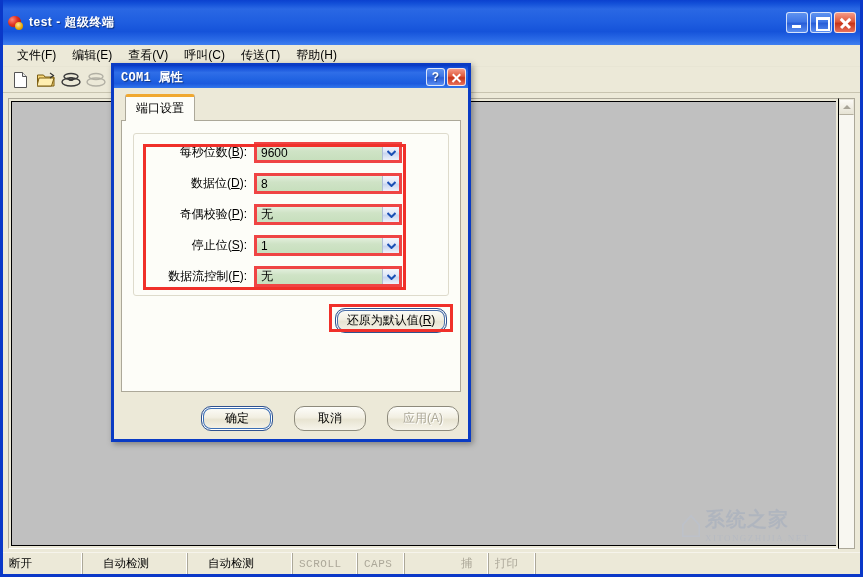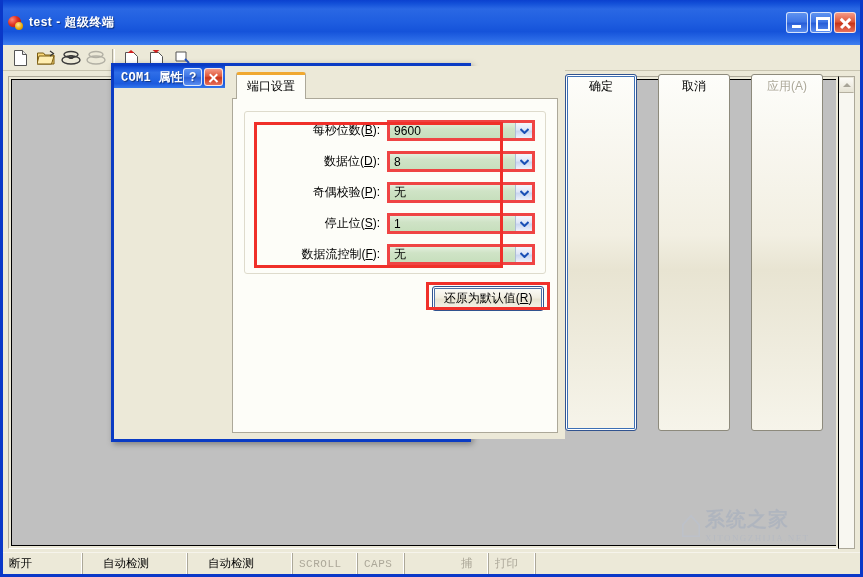--- a/index.html
+++ b/index.html
@@ -228,21 +228,21 @@
   .wm-en { font-size: 9px; color: #a9b3c5; letter-spacing: 1.4px; font-family: "Liberation Serif", serif; }
 
   
   .dialog {
     position: absolute;
     left: 111px; top: 63px;
     width: 360px; height: 379px;
     background: #ece9d8;
     border: 3px solid #0a3bc4;
     z-index: 20;
-    display: flex; 
+    display: flex; flex-direction: column;
     box-shadow: 2px 2px 6px rgba(0,0,0,0.35);
   }
   .dlg-title {
     height: 22px;
     background: linear-gradient(to bottom,
        #0b41cf 0%, #1752da 10%, #2f6ee8 30%, #2163e2 60%, #1c5ade 80%, #3477ec 100%);
     display: flex; align-items: center;
     padding: 0 2px 0 7px;
     flex: 0 0 auto;
   }
@@ -322,21 +322,21 @@
   .redbox.fields { left: 9px; top: 10px; right: 42px; bottom: 5px; }
 
   .field-row {
     display: flex;
     align-items: center;
     margin-bottom: 10px;
     height: 21px;
   }
   .field-row:last-child { margin-bottom: 2px; }
   .field-label {
-    width: 132px;
+    width: 110px;
     text-align: right;
     padding-right: 7px;
     font-size: 12px;
     color: #000;
     white-space: nowrap;
   }
   .field-label u { text-decoration: underline; }
   .combo {
     width: 148px;
     height: 21px;
@@ -372,21 +372,21 @@
   }
   .redbox.restore {
     left: auto; right: -4px; top: -4px;
     width: 124px; height: 28px;
   }
   .btn {
     font-size: 12px;
     padding: 3px 10px;
     background: linear-gradient(to bottom, #fdfdfa 0%, #f2efe2 45%, #e8e4d2 55%, #f6f4ea 100%);
     border: 1px solid #8d8a7c;
-    border-radius: 3px;
+    border-radius: 10px;
     color: #000;
     cursor: default;
     white-space: nowrap;
     min-width: 74px;
     text-align: center;
   }
   .btn.focused {
     box-shadow: inset 0 0 0 1px #fff, inset 0 0 0 2px #3c6fb5;
     border-color: #31538f;
   }
@@ -416,20 +416,28 @@
         <div class="dial"></div>
     </div>
     <div class="title-text">test - 超级终端</div>
     <div class="win-btns">
       <div class="win-btn min"></div>
       <div class="win-btn max"></div>
       <div class="win-btn close"></div>
     </div>
   </div>
 
+  <div class="menubar">
+    <div class="menu-item">文件(F)</div>
+    <div class="menu-item">编辑(E)</div>
+    <div class="menu-item">查看(V)</div>
+    <div class="menu-item">呼叫(C)</div>
+    <div class="menu-item">传送(T)</div>
+    <div class="menu-item">帮助(H)</div>
+  </div>
 
   <div class="toolbar">
     <div class="tb-btn">
       <svg width="15" height="16" viewBox="0 0 15 16">
         <path d="M1.5 0.5 h8 l4 4 v11 h-12 z" fill="#fff" stroke="#555" stroke-width="1"></path>
         <path d="M9.5 0.5 v4 h4" fill="#e8e8e8" stroke="#555" stroke-width="1"></path>
       </svg>
     </div>
     <div class="tb-btn">
       <svg width="18" height="15" viewBox="0 0 18 15">

